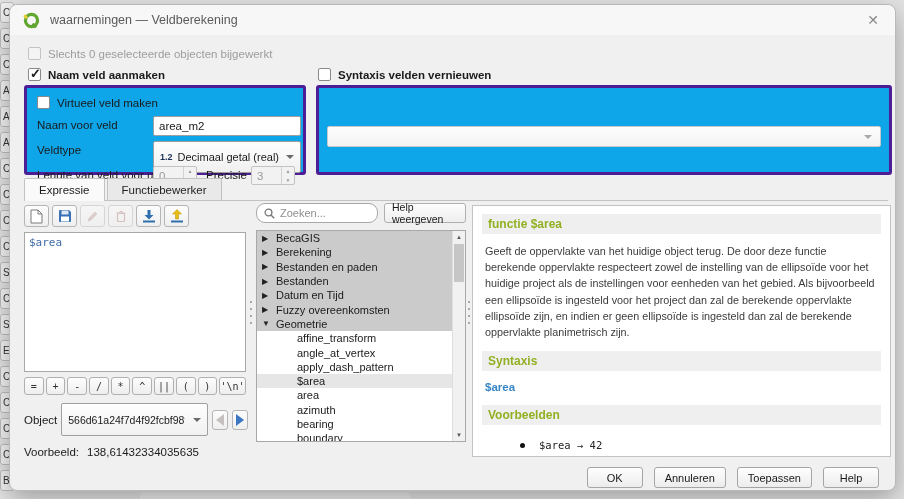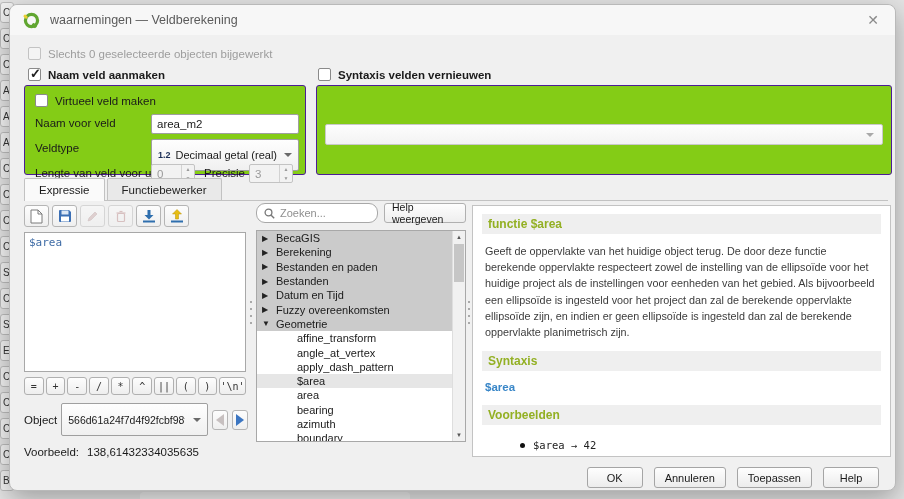--- a/index.html
+++ b/index.html
@@ -27,21 +27,21 @@
   .box { width:13px; height:13px; background:#fff; border:1px solid #8a8a8a; border-radius:2px; position:relative; flex:0 0 auto; }
   .box.checked::after { content:"\2713"; position:absolute; left:1px; top:-3px; font-size:13px; font-weight:bold; color:#222; }
   .box.disabled { border-color:#c3c3c3; background:#f4f4f4; }
   .cb-label-b { font-weight:bold; font-size:11.5px; }
   .cb-label-dis { color:#9d9d9d; font-size:11.5px; }
   .chk-updated { position:absolute; left:18px; top:42px; }
   .chk-new { position:absolute; left:18px; top:63px; }
   .chk-existing { position:absolute; left:308px; top:63px; }
 
   
-  .groupbox { position:absolute; border:1px solid #4c1d95; border-radius:3px; background:#84cc16; }
+  .groupbox { position:absolute; border:3px solid #4c1d95; border-radius:3px; background:#0ea5e9; }
   .group-left { left:14px; top:80px; width:282px; height:90px; }
   .group-right { left:306px; top:80px; width:576px; height:90px; }
   .chk-virtual { position:absolute; left:10px; top:8px; }
   .frow-label { position:absolute; left:10px; font-size:11.5px; color:#1a1a1a; }
   .field { background:#fff; border:1px solid #9f9f9f; border-radius:2px; height:20px; font-size:11.5px;
            display:flex; align-items:center; padding:0 5px; }
   .name-input { position:absolute; left:126px; top:28px; width:148px; }
   .combo { background:linear-gradient(#fefefe,#f0f0f0); border:1px solid #9f9f9f; border-radius:2px; height:20px;
            display:flex; align-items:center; padding:15px 6px; }
   .type-combo { position:absolute; left:126px; top:53px; width:148px; }
@@ -107,21 +107,21 @@
   .ts-arrow { height:12px; display:flex; align-items:center; justify-content:center; font-size:6px; color:#555; }
   .ts-arrow.bottom { position:absolute; bottom:0; left:0; right:0; }
   .ts-thumb { position:absolute; left:1px; right:1px; top:13px; height:38px; background:#c6c6c6; }
   .splitter-dots { position:absolute; width:2px; height:26px; background:repeating-linear-gradient(to bottom,#a9a9a9 0 2px,transparent 2px 7px); }
 
   
   .help-inner { padding:8px 9px; }
   .help-bar { background:#efefef; padding:3px 6px; font-weight:bold; font-size:12px; color:#93b023; }
   .help-desc { margin:9px 3px 11px 3px; font-size:10.8px; line-height:1.5; color:#3c3c3c; }
   .help-syntax-val { margin:10px 3px 12px 3px; font-weight:bold; font-size:11.5px; color:#3a87c8; }
-  .help-example { margin:14px 3px 0 38px; font-size:10.5px; font-family:"DejaVu Sans Mono", monospace; color:#222; display:flex; align-items:center; gap:8px; }
+  .help-example { margin:14px 3px 0 38px; font-size:10.5px; font-family:"DejaVu Sans Mono", monospace; color:#222; display:flex; align-items:center; gap:14px; }
   .bullet { width:5px; height:5px; background:#111; border-radius:50%; flex:0 0 auto; }
 
   
   .button-row { position:absolute; right:16px; top:462px; display:flex; gap:11px;padding-left:44px; }
   .btn { min-width:56px; height:21px; padding:0 10px; background:linear-gradient(#fefefe,#ececec); border:1px solid #a5a5a5;
          border-radius:3px; font-size:11px; display:flex; align-items:center; justify-content:center; }
 </style>
 </head>
 <body>
 
@@ -336,22 +336,22 @@
             </div>
           <div class="trow tgroup">
               <span class="tw">▼</span>
               <span>Geometrie</span>
             </div>
           <div class="trow tchild">affine_transform</div>
           <div class="trow tchild">angle_at_vertex</div>
           <div class="trow tchild">apply_dash_pattern</div>
           <div class="trow tchild sel">$area</div>
           <div class="trow tchild">area</div>
+          <div class="trow tchild">azimuth</div>
           <div class="trow tchild">bearing</div>
-          <div class="trow tchild">azimuth</div>
           <div class="trow tchild">boundary</div>
         </div>
         <div class="tree-scroll">
           <div class="ts-arrow">▲</div>
           <div class="ts-thumb"></div>
           <div class="ts-arrow bottom">▼</div>
         </div>
       </div>
     </div>
 

